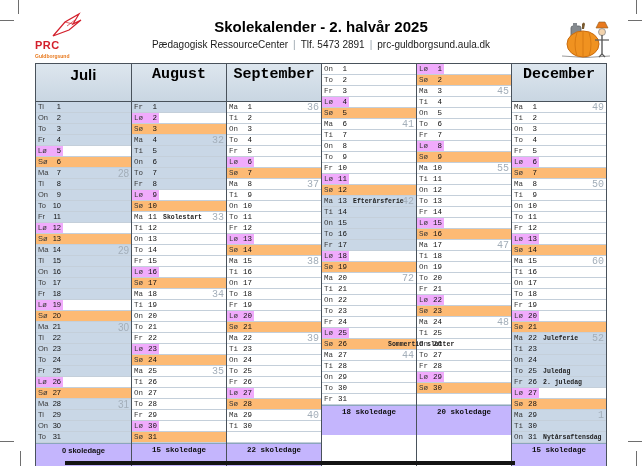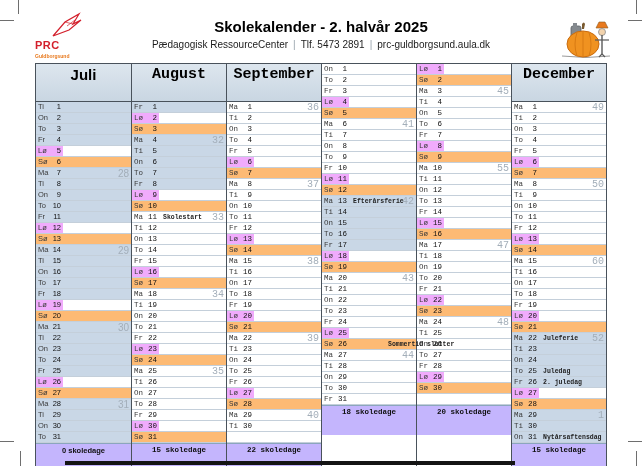--- a/index.html
+++ b/index.html
@@ -920,21 +920,21 @@
             <div class="dn">19</div>
           </div>
           <div class="dc"></div>
         </div>
         <div class="drow">
           <div class="dl">
             <div class="wd">Ma</div>
             <div class="dn">20</div>
           </div>
           <div class="dc">
-            <div class="wk">43</div>
+            <div class="wk">72</div>
           </div>
         </div>
         <div class="drow">
           <div class="dl">
             <div class="wd">Ti</div>
             <div class="dn">21</div>
           </div>
           <div class="dc"></div>
         </div>
         <div class="drow">

